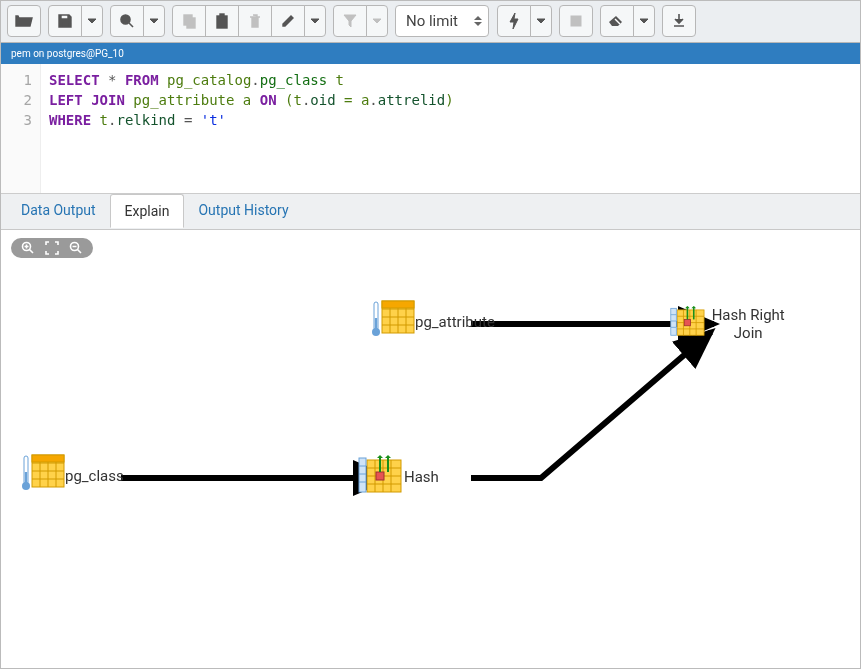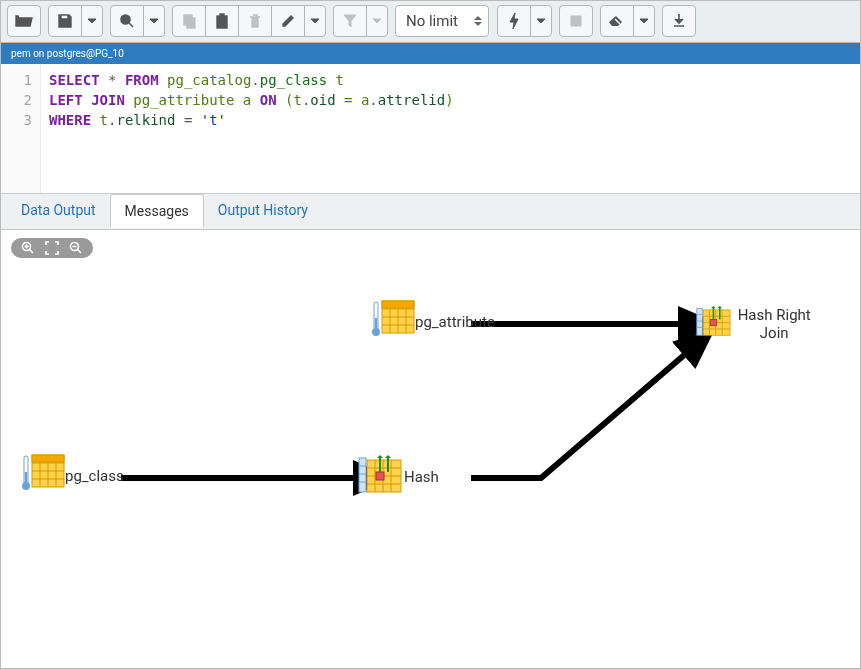--- a/index.html
+++ b/index.html
@@ -188,21 +188,21 @@
   <div class="gutter" id="gutter">
       <div>1</div>
       <div>2</div>
       <div>3</div>
     </div>
   <div class="code" id="code"><div><span class="kw">SELECT</span><span class="op"> * </span><span class="kw">FROM</span><span class="id"> pg_catalog</span><span class="op">.</span><span class="tbl">pg_class</span><span class="id"> t</span></div><div><span class="kw">LEFT JOIN</span><span class="id"> pg_attribute a </span><span class="kw">ON</span><span class="id"> (t</span><span class="op">.</span><span class="fn">oid</span><span class="id"> = a</span><span class="op">.</span><span class="fn">attrelid</span><span class="id">)</span></div><div><span class="kw">WHERE</span><span class="id"> t</span><span class="op">.</span><span class="fn">relkind</span><span class="op"> = </span><span class="str">'t'</span></div></div>
 </div>
 
 <div class="result-tabs">
   <div class="tab"><span>Data Output</span></div>
-  <div class="tab active"><span>Messages</span></div>
+  <div class="tab active"><span>Explain</span></div>
   <div class="tab"><span>Output History</span></div>
 </div>
 
 <div class="explain-area">
   <div class="zoom-pill">
     <span>
         <svg width="14" height="14" viewBox="0 0 14 14" fill="none" stroke="#fff" stroke-width="1.6">
           <circle cx="5.5" cy="5.5" r="4"></circle>
           <path d="M8.5 8.5 L12 12 M5.5 3.5 L5.5 7.5 M3.5 5.5 L7.5 5.5"></path>
         </svg>
@@ -252,21 +252,21 @@
               <line x1="9" y1="1" x2="9" y2="33"></line>
               <line x1="17" y1="1" x2="17" y2="33"></line>
               <line x1="25" y1="1" x2="25" y2="33"></line>
             </g>
             <rect x="1" y="1" width="32" height="7" fill="#f6a700" stroke="#d29a00"></rect>
           </svg>
       </div>
       <div class="node-label">pg_attribute</div>
     </div>
 
-    <div class="node" style="left:695px; top:70px;">
+    <div class="node" style="left:669px; top:70px;">
       <svg class="node-icon" viewBox="0 0 46 40">
         <rect x="9" y="6" width="34" height="32" fill="#ffd24a" stroke="#d29a00"></rect>
         <g stroke="#d29a00">
             <line x1="9" y1="14" x2="43" y2="14"></line>
             <line x1="9" y1="22" x2="43" y2="22"></line>
             <line x1="9" y1="30" x2="43" y2="30"></line>
             <line x1="17" y1="6" x2="17" y2="38"></line>
             <line x1="25" y1="6" x2="25" y2="38"></line>
             <line x1="33" y1="6" x2="33" y2="38"></line>
           </g>

